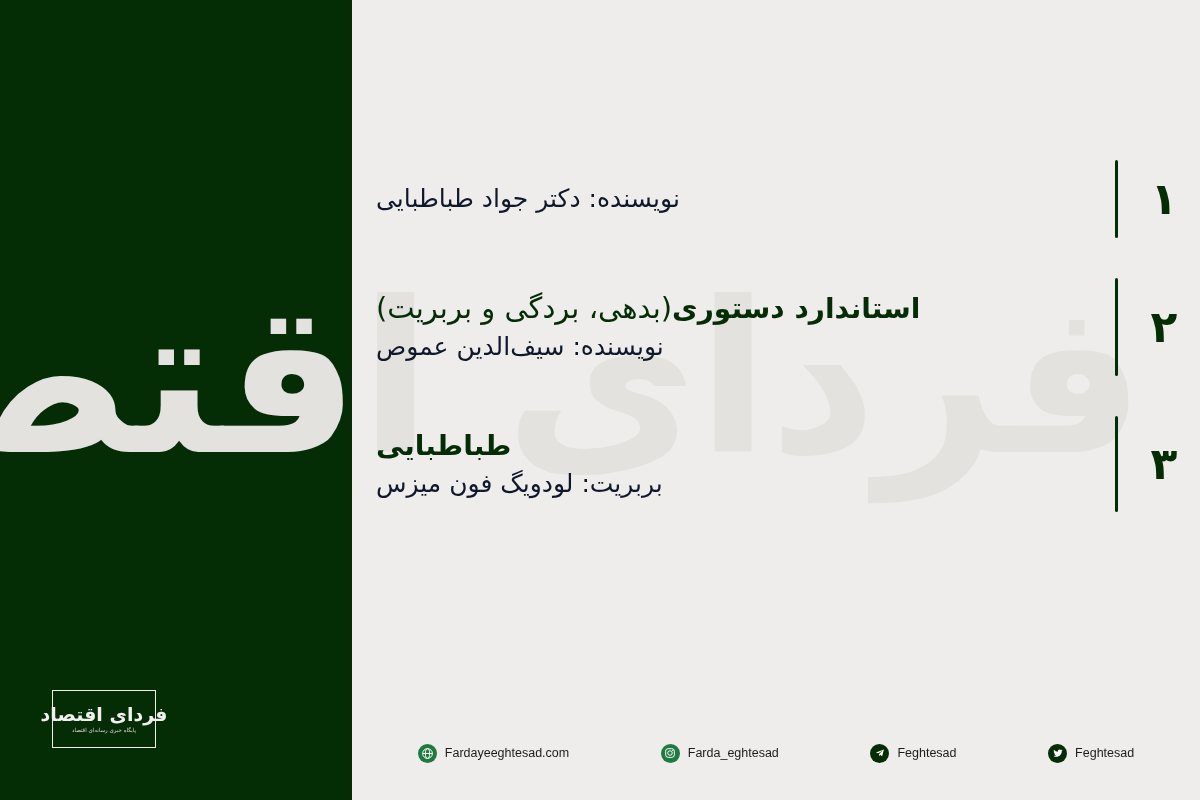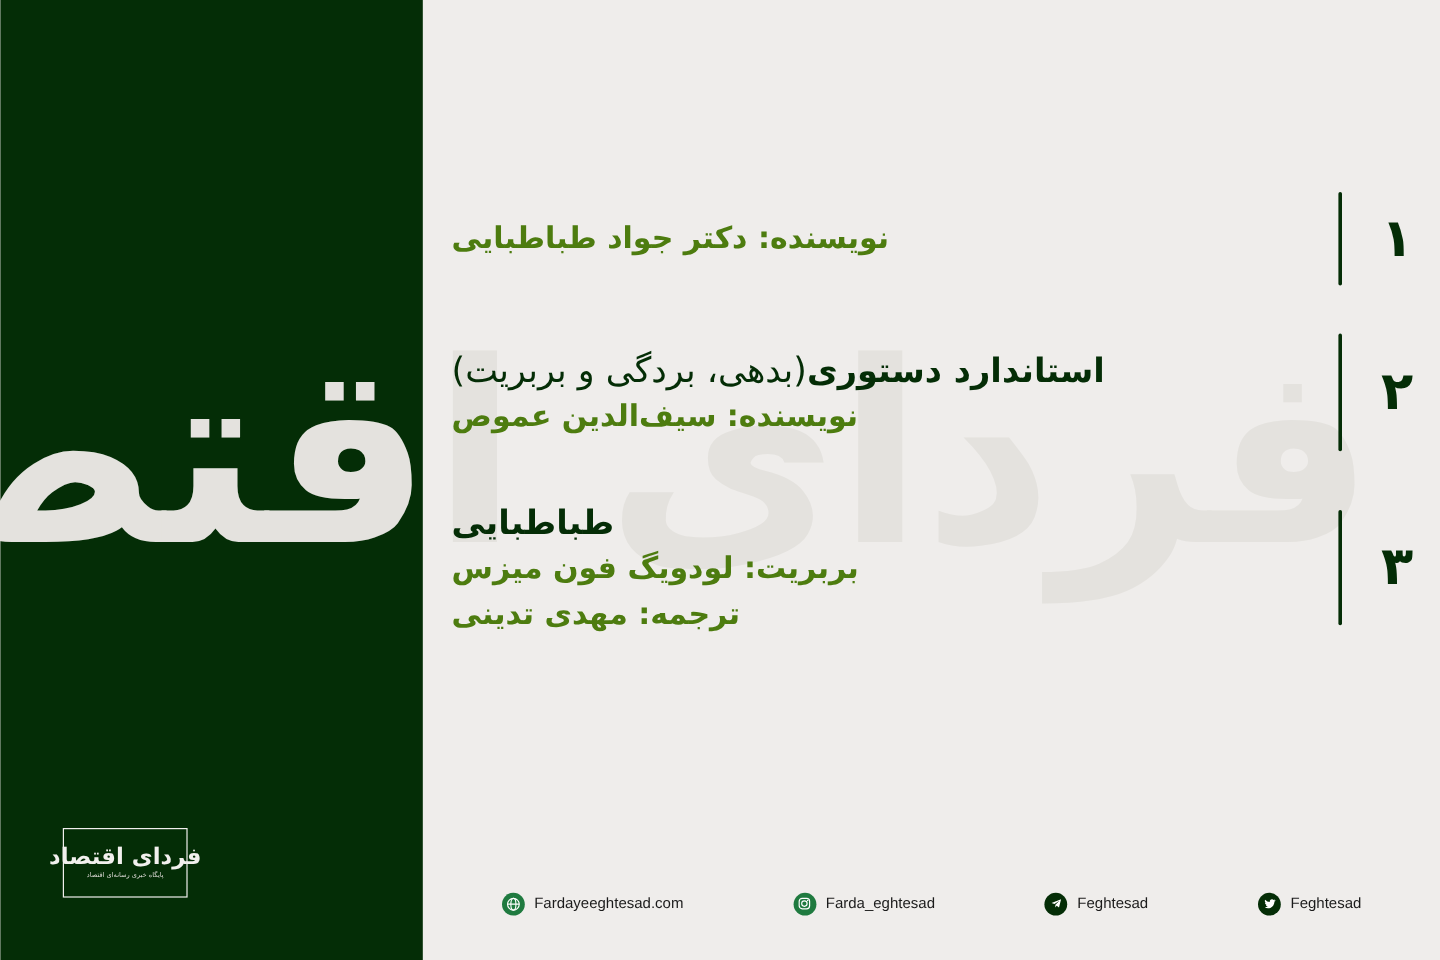--- a/index.html
+++ b/index.html
@@ -121,24 +121,23 @@
     color: #042d06;
     line-height: 1.35;
     white-space: nowrap;
   }
   .book-title .subtle {
     font-weight: normal;
     font-size: 29px;
   }
   .book-meta {
     font-size: 25px;
-    color: #4d7c0f;
+    color: #0f172a;
     line-height: 1.5;
     white-space: nowrap;
-    font-weight: bold;
   }
 
   
   .footer {
     position: absolute;
     left: 352px; right: 0; bottom: 30px;
     height: 34px;
     display: flex;
     flex-direction: row;
     align-items: center;
@@ -214,21 +213,20 @@
     <div class="item">
       <div class="item-number-wrap">
         <div class="item-number">۳</div>
         <div class="rule rule-3"></div>
       </div>
       <div class="item-text">
         <div class="book-title">
           <span>طباطبایی</span><span class="subtle"></span>
         </div>
         <div class="book-meta">بربریت: لودویگ فون میزس</div>
-        <div class="book-meta">ترجمه: مهدی تدینی</div>
       </div>
     </div>
 
   </div>
 
   <div class="footer">
 
     <div class="social">
       <span class="icon-circle ic-web">
         <svg width="13" height="13" viewBox="0 0 16 16" fill="none" stroke="#ffffff" stroke-width="1.2">

